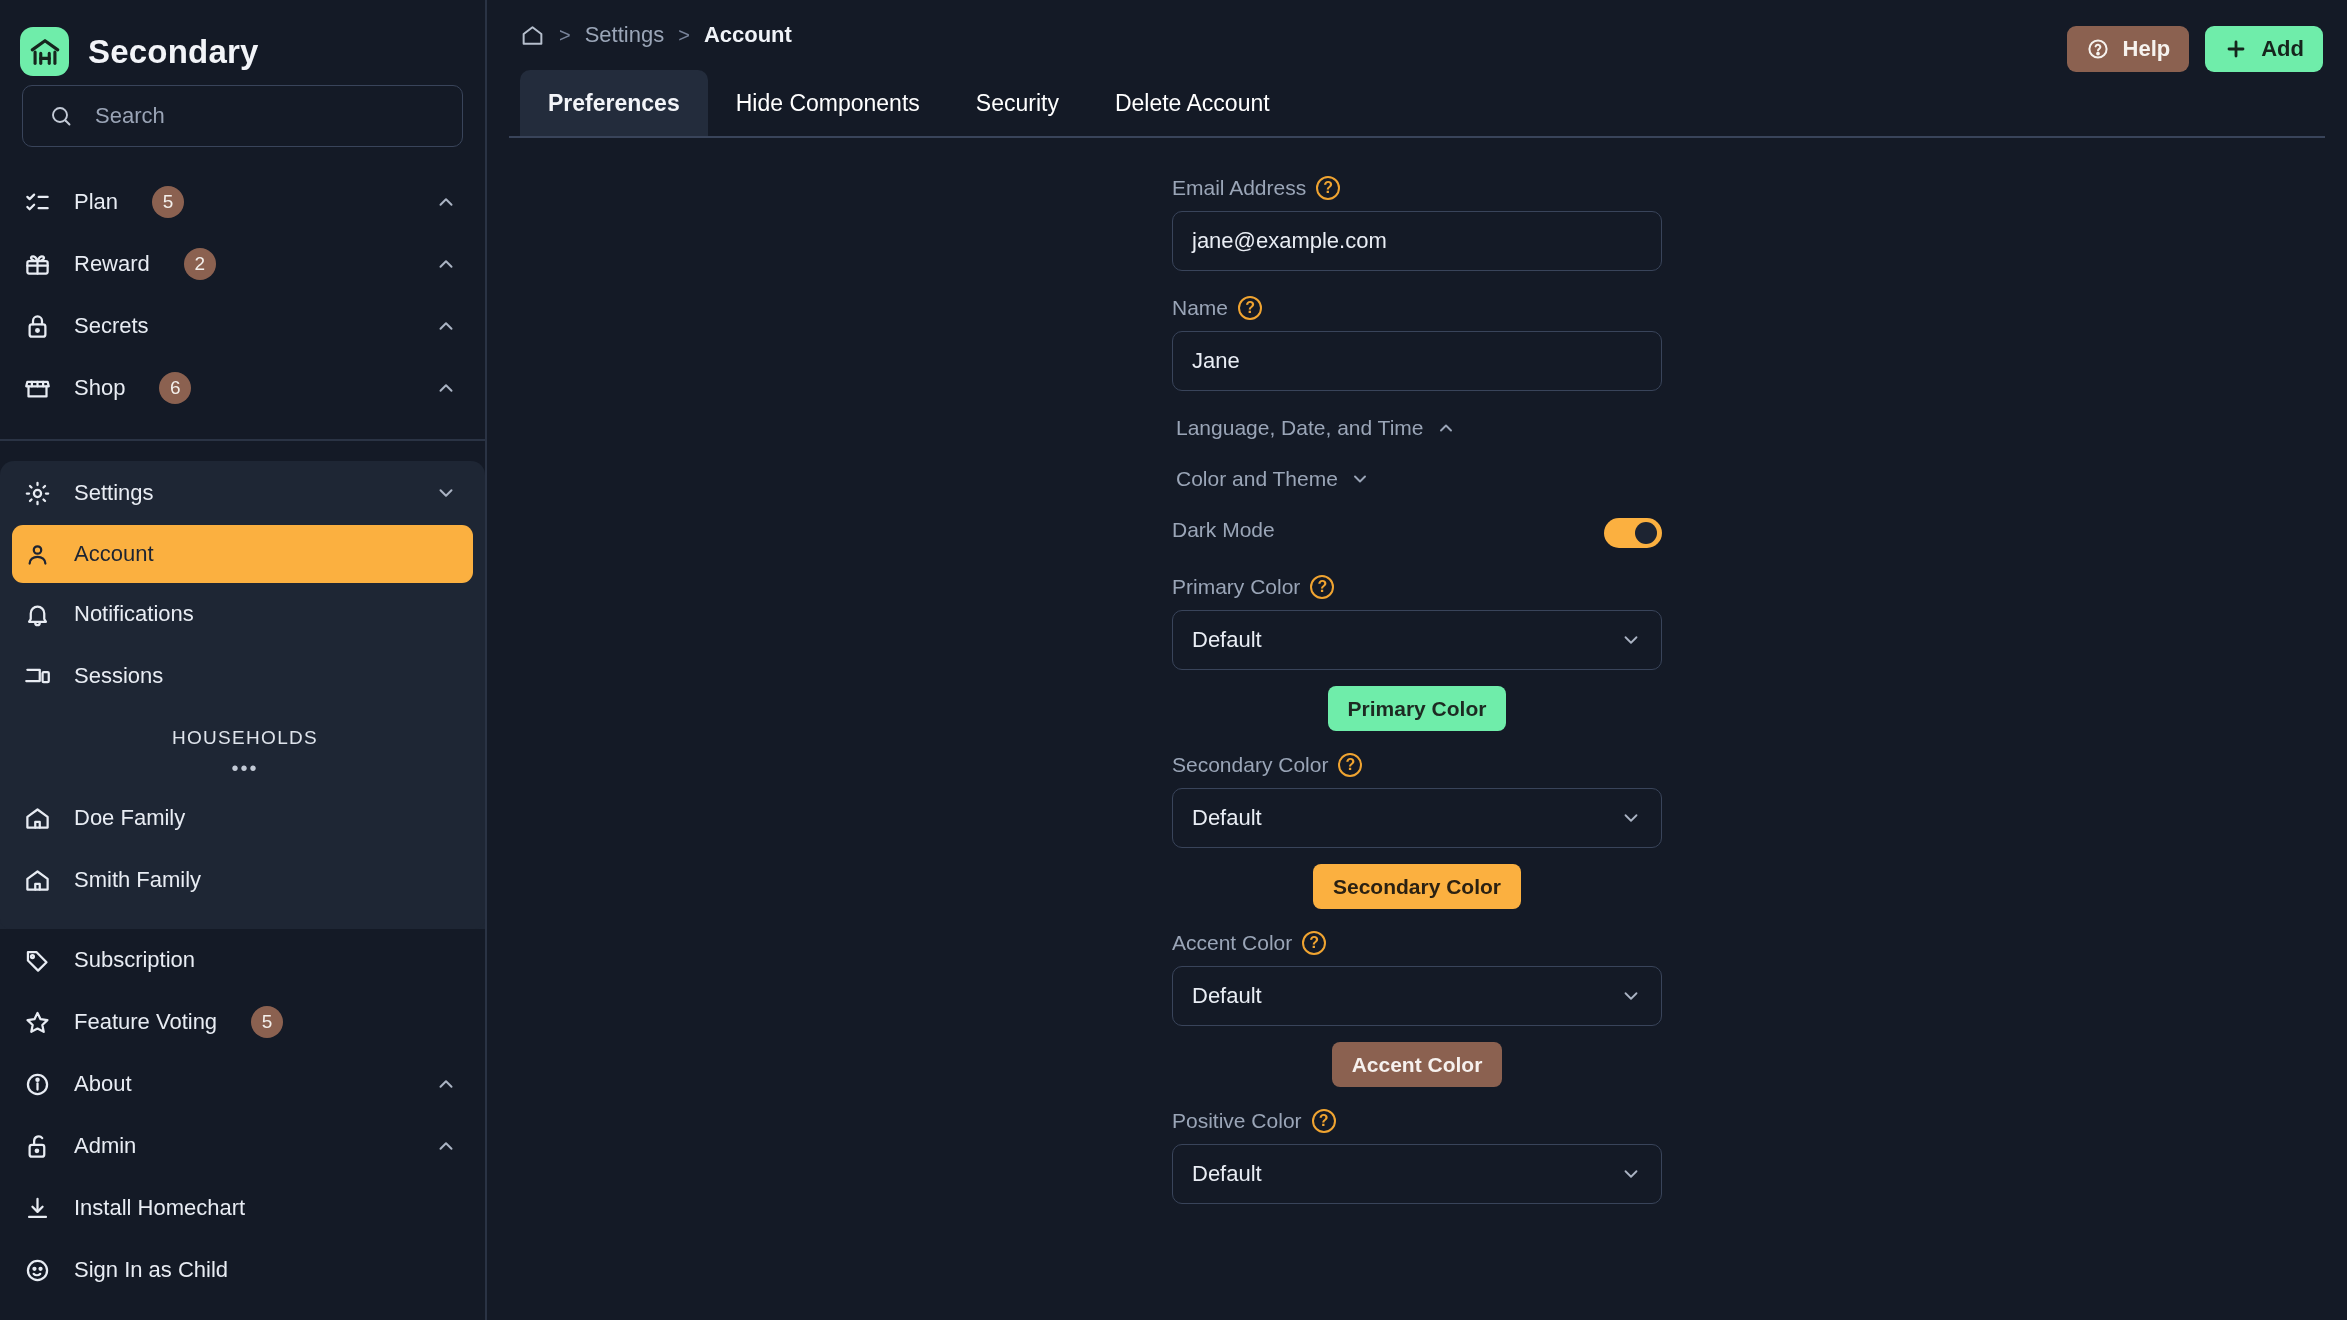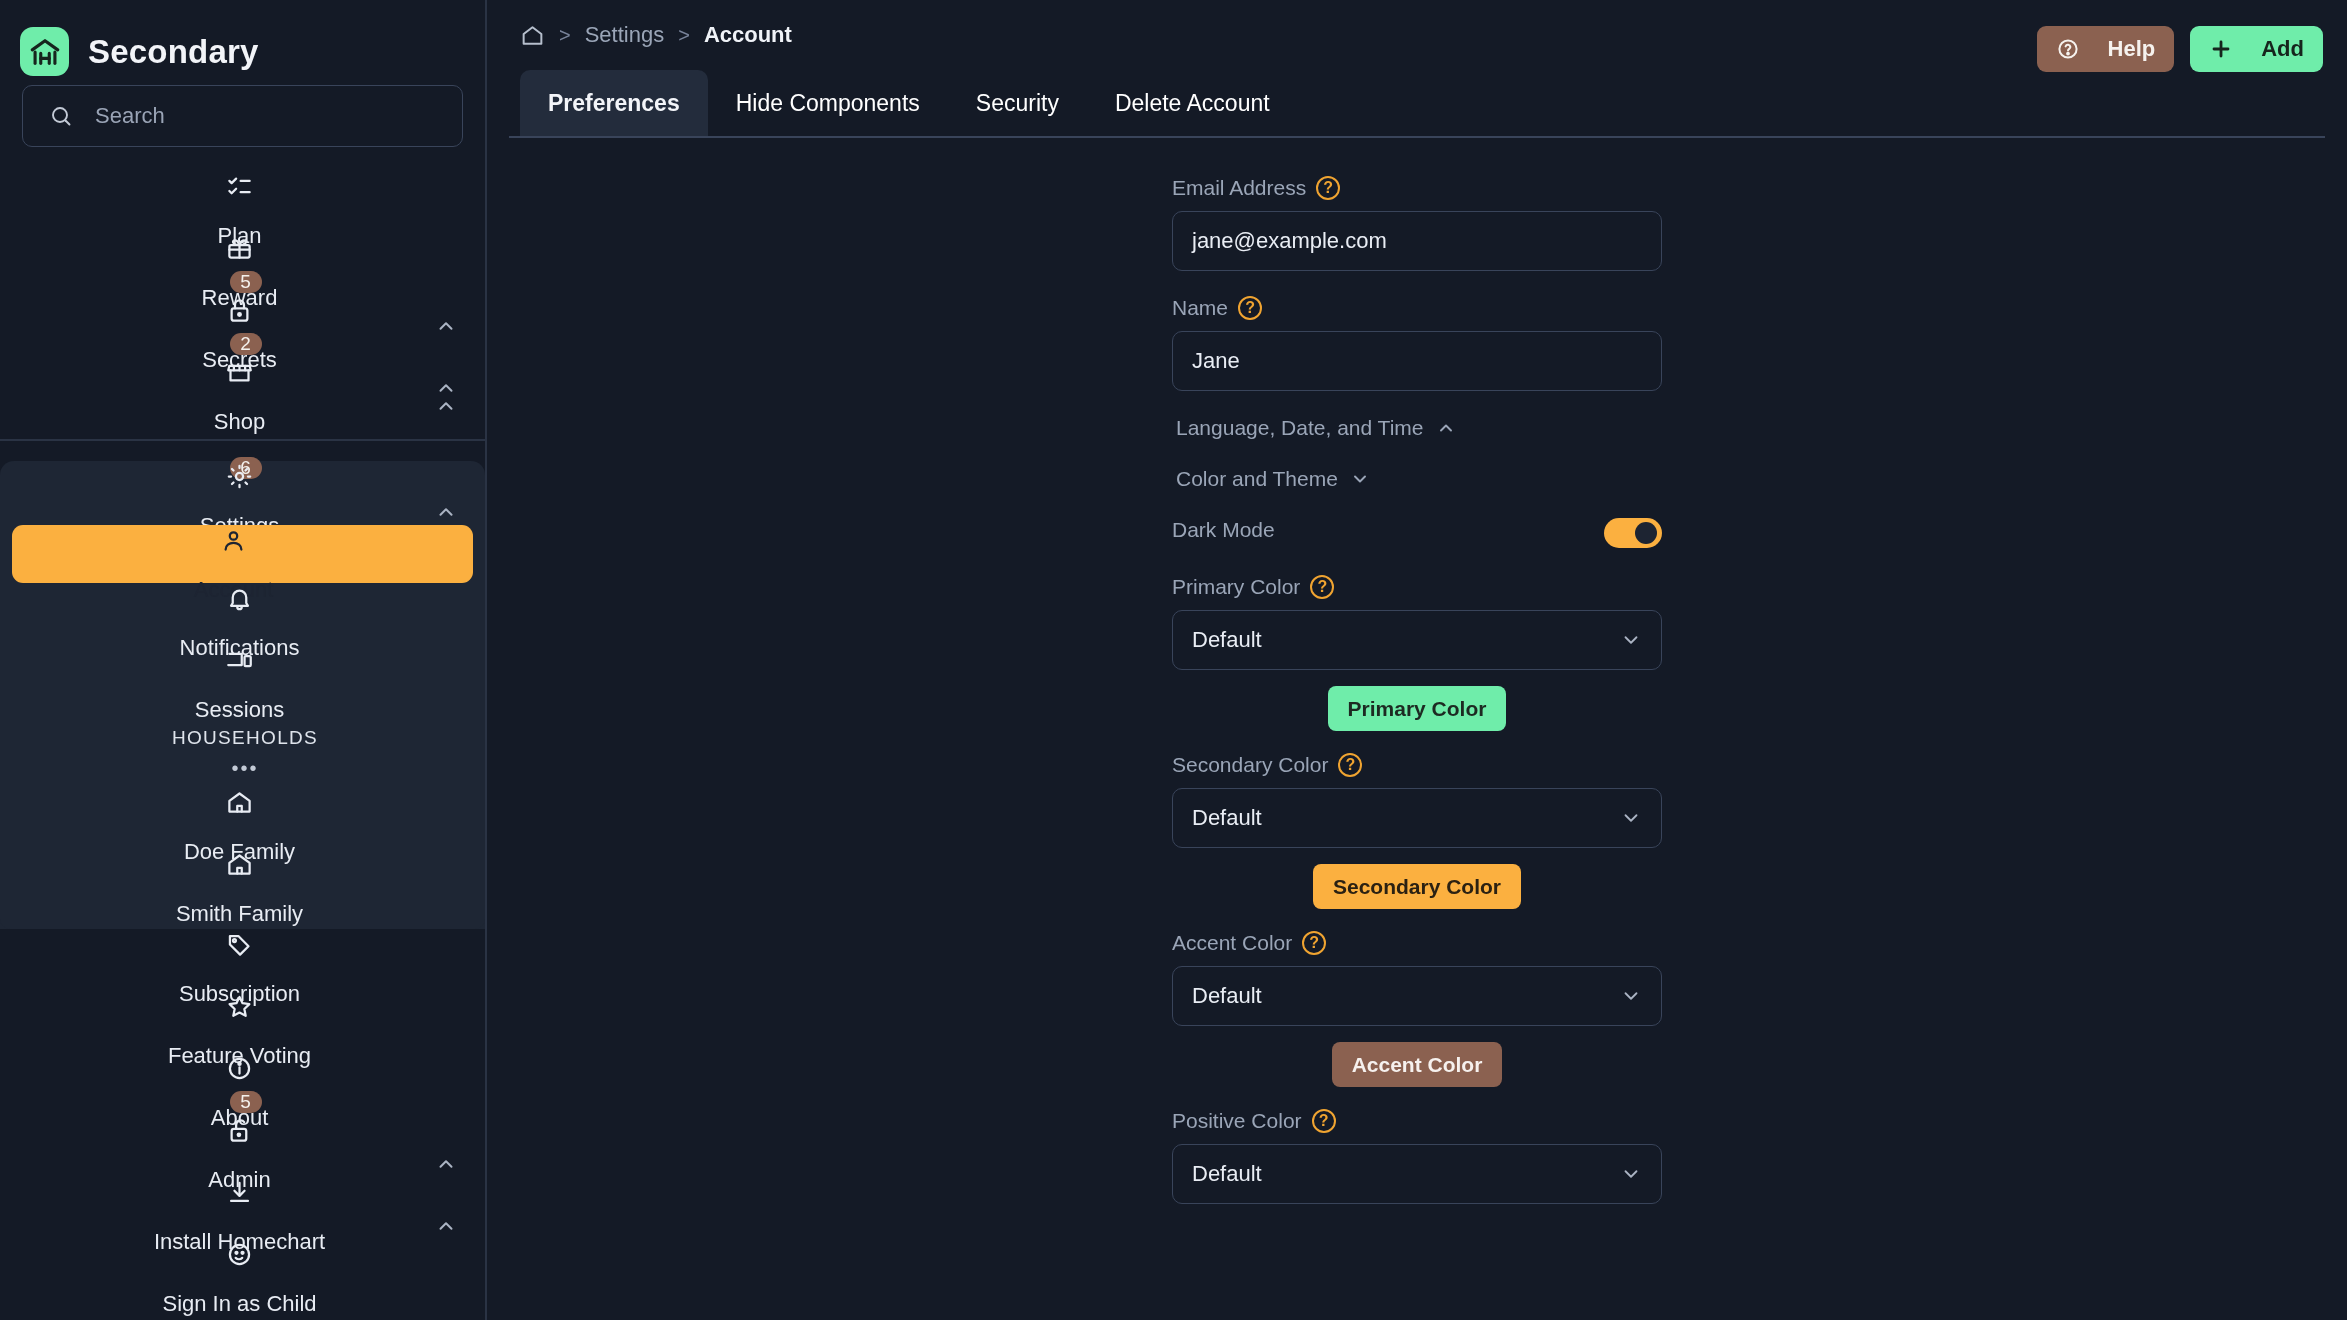--- a/index.html
+++ b/index.html
@@ -34,21 +34,21 @@
     background: transparent;
   }
   .search-ph { font-size: 22px; color: #9aa4b6; }
 
   .nav-top { margin-top: 24px; }
   .divider { height: 2px; background: #2a3344; width: 100%; }
 
   .nav-row {
     display: flex; align-items: center; height: 62px;
     padding: 0 28px 0 22px; gap: 22px; color: #e8ecf3;
-    font-size: 22px; cursor: pointer; position: relative; flex-direction: column;
+    font-size: 22px; cursor: pointer; position: relative;
   }
   .nav-row .ico { width: 30px; height: 30px; display:flex; align-items:center; justify-content:center; flex:0 0 30px;}
   .nav-label { flex: 0 0 auto; }
   .badge {
     min-width: 32px; height: 32px; border-radius: 16px; background: #8b6150;
     color: #f4f0ec; font-size: 19px; display: flex; align-items: center;
     justify-content: center; padding: 0 9px; margin-left: 12px;
   }
   .chev { margin-left: auto; color: #aab3c3; display:flex; }
 
@@ -70,21 +70,21 @@
 
   
   .main { flex: 1; height: 1320px; background: #141a26; position: relative; overflow: hidden; }
   .topbar { height: 70px; display: flex; align-items: center; padding: 0 24px 0 33px; }
   .crumbs { display: flex; align-items: center; gap: 14px; font-size: 22px; }
   .crumb-link { color: #9aa5b7; }
   .crumb-sep { color: #78839a; font-size: 20px; }
   .crumb-cur { color: #f0f3f8; font-weight: 700; }
   .topbar-right { margin-left: auto; display: flex; gap: 16px; align-items: center; }
   .btn {
-    display: flex; align-items: center; gap: 28px; height: 46px;
+    display: flex; align-items: center; gap: 13px; height: 46px;
     border-radius: 9px; padding: 0 19px; font-size: 22px; font-weight: 700;
     cursor: pointer; border: none; margin-top: 27px;
   }
   .btn-help { background: #8b6150; color: #f6f2ee; }
   .btn-add { background: #6fedaa; color: #16251d; }
 
   .tabs { display: flex; align-items: flex-end; padding-left: 33px; height: 66px; }
   .tab {
     font-size: 23px; color: #ffffff; padding: 0 28px; height: 66px;
     display: flex; align-items: center; cursor: pointer;

